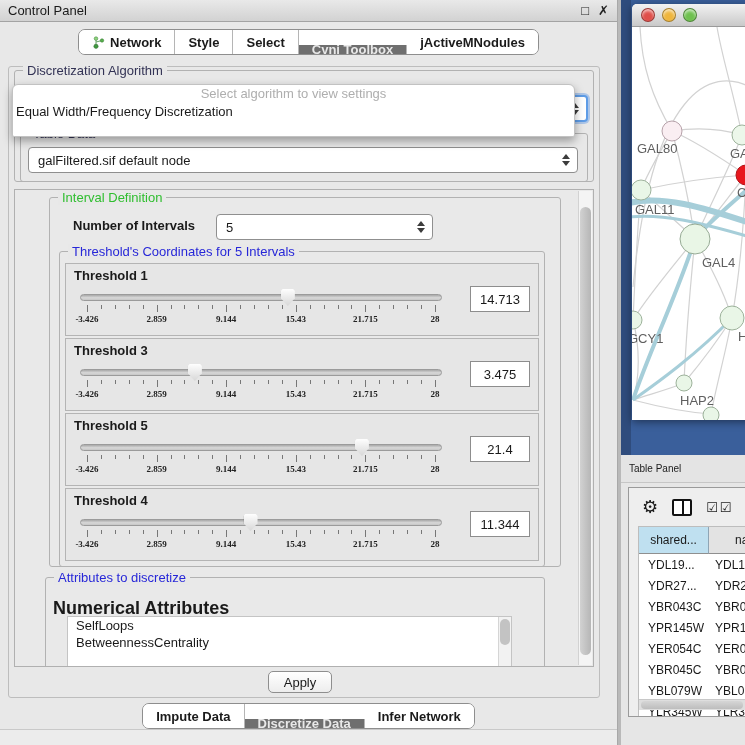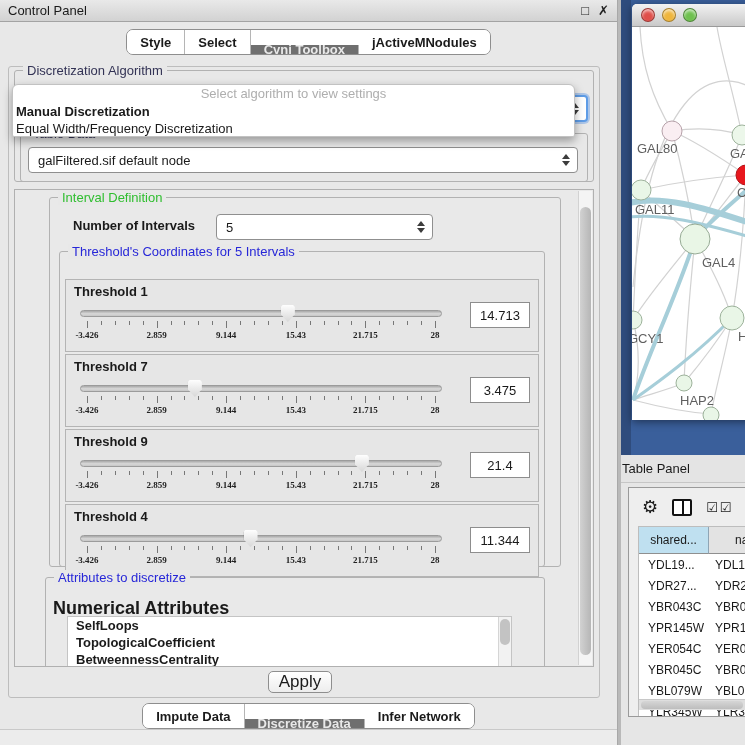--- a/index.html
+++ b/index.html
@@ -64,21 +64,21 @@
   .vsb { position:absolute; top:1px; right:1px; bottom:1px; width:14px;
     background:#f4f4f4; border-left:1px solid #d2d2d2; }
   .vsb .vthumb { position:absolute; left:1px; right:1px; top:16px; bottom:10px;
     border-radius:7px; background:linear-gradient(to right,#d2d2d2,#b6b6b6); }
 
   .noi-label { position:absolute; left:58px; top:28px; font-size:13px; font-weight:bold; }
   .combo.noi { left:201px; top:24px; width:217px; height:26px; }
 
   
   .th-panel { position:absolute; left:50px; width:474px; height:73px;
-    background:#e6e6e6; border:1px solid #b4b4b4;margin-top:16px; }
+    background:#e6e6e6; border:1px solid #b4b4b4; }
   .th-label { position:absolute; left:8px; top:4px; font-size:13px; font-weight:bold; }
   .slider { position:absolute; left:14px; right:96px; top:25px; height:44px;font-family:Liberation Serif, serif; }
   .track { position:absolute; left:0; right:0; top:5px; height:7px; border-radius:4px;
     background:linear-gradient(#a8a8a8,#d8d8d8 55%,#c6c6c6); border:1px solid #9b9b9b; }
   .tzone { position:absolute; left:7px; right:7px; top:0; height:100%; }
   .thumb { position:absolute; top:0; width:14px; height:17px; transform:translateX(-50%);
     background:linear-gradient(#fefefe,#d7d7d7); 
     clip-path:polygon(12% 0,88% 0,100% 12%,100% 55%,50% 100%,0 55%,0 12%);
     filter:drop-shadow(0 1px 1px rgba(0,0,0,.45)); }
   .ticks { position:absolute; left:7px; right:7px; top:16px; height:8px; }
@@ -87,30 +87,30 @@
   .scale { position:absolute; left:7px; right:7px; top:25px; height:12px; }
   .scale b { position:absolute; transform:translateX(-50%); white-space:nowrap;
     font-size:9px; font-weight:bold; color:#222; }
   .th-value { position:absolute; right:8px; top:22px; width:60px; height:26px;
     background:#fff; border:1px solid #8d8d8d; display:flex; align-items:center;
     justify-content:center; font-size:13px; }
 
   
   .attr-title { position:absolute; left:38px; top:408px; font-size:18px; font-weight:bold; }
   .attr-list { position:absolute; left:52px; top:426px; width:445px; height:58px;
-    background:#fff; border:1px solid #c4c4c4; overflow:hidden; font-size:13px;font-weight:bold; }
+    background:#fff; border:1px solid #c4c4c4; overflow:hidden; font-size:13px; }
   .attr-item { height:17px; line-height:17px; padding-left:8px; white-space:nowrap; }
   .lsb { position:absolute; top:0; right:0; bottom:0; width:13px; background:#f2f2f2;
     border-left:1px solid #d5d5d5; }
   .lsb .vthumb { position:absolute; left:1px; right:1px; top:2px; height:26px;
     border-radius:6px; background:#c3c3c3; }
 
   .apply-btn { position:absolute; left:268px; top:671px; width:64px; height:22px;
     background:linear-gradient(#ffffff,#ededed); border:1px solid #8e8e8e; border-radius:5px;
-    font-size:17px; display:flex; align-items:center; justify-content:center; }
+    font-size:13px; display:flex; align-items:center; justify-content:center; }
 
   .bottom-tabrow { position:absolute; left:0; right:0; top:703px; display:flex;
     justify-content:center; }
   .bottom-strip { position:absolute; left:0; right:0; top:729px; bottom:0;
     background:#ececec; border-top:1px solid #c9c9c9; }
 
   
   .net-ico { width:13px; height:13px; display:inline-block; }
 
   
@@ -129,22 +129,22 @@
   .tl { width:14px; height:14px; border-radius:50%; border:1px solid rgba(0,0,0,.3);
     box-shadow:inset 0 2px 3px rgba(255,255,255,.65); }
   .tl.red { background:var(--tl_red); }
   .tl.yellow { background:var(--tl_yellow); }
   .tl.green { background:var(--tl_green); }
   .net-canvas { position:absolute; left:0; top:23px; right:0; bottom:0; background:#fff; }
   .net-canvas svg { display:block; }
   .nlabel { fill:#5f5f5f; font-size:13px; font-family:"Liberation Sans",sans-serif; }
 
   .tp-bar { position:absolute; left:0; right:0; top:455px; height:28px; background:#e4e4e4;
-    border-bottom:1px solid #c6c6c6; display:flex; align-items:center; padding-left:1px;
-    font-size:13px; }
+    border-bottom:1px solid #c6c6c6; display:flex; align-items:center; padding-left:8px;
+    font-size:10px; }
   .tp-box { position:absolute; left:7px; top:487px; width:130px; height:230px;
     border:1px solid #9a9a9a; background:#eeeeee; }
   .tp-toolbar { position:absolute; left:0; right:0; top:0; height:38px; display:flex;
     align-items:center; gap:14px; padding-left:13px; }
   .gear { font-size:18px; line-height:1; }
   .split-ico { width:20px; height:17px; border:2px solid #111; border-radius:2px;
     position:relative; background:#fff; }
   .split-ico::after { content:""; position:absolute; left:50%; top:0; bottom:0;
     width:2px; background:#111; }
   .cbx { font-size:13px; letter-spacing:2px; }
@@ -173,20 +173,30 @@
 
   <div class="cp-titlebar">
     <span class="cp-title">Control Panel</span>
     <span class="win-ic">□</span>
     <span class="win-ic close">✗</span>
   </div>
 
   <div class="tabrow">
     <div class="seg">
       <div class="segment">
+        <svg class="net-ico" viewBox="0 0 13 13">
+          <line x1="4" y1="3" x2="4" y2="10" stroke="#6aa56a" stroke-width="1"></line>
+          <line x1="4" y1="6" x2="10" y2="4.5" stroke="#6aa56a" stroke-width="1"></line>
+          <circle cx="4" cy="2.6" r="1.8" fill="#8ed47f" stroke="#4d8f44" stroke-width="0.6"></circle>
+          <circle cx="10" cy="4.5" r="1.7" fill="#57b14e" stroke="#3c7d36" stroke-width="0.6"></circle>
+          <circle cx="4" cy="10.3" r="2.1" fill="#3f9a3f" stroke="#2f6f2f" stroke-width="0.6"></circle>
+        </svg>
+        <span>Network</span>
+      </div>
+      <div class="segment">
           <span>Style</span>
         </div>
       <div class="segment">
           <span>Select</span>
         </div>
       <div class="segment active">
           <span>Cyni Toolbox</span>
         </div>
       <div class="segment">
           <span>jActiveMNodules</span>
@@ -212,21 +222,20 @@
   <div class="combo" style="left:28px;top:147px;width:550px;height:26px;">
     <span>galFiltered.sif default node</span>
     <span class="spin">
         <i class="up"></i>
         <i class="dn"></i>
       </span>
   </div>
 
   <div class="popup">
     <div class="ph">Select algorithm to view settings</div>
-    <div class="opt bold">Manual Discretization</div>
     <div class="opt">Equal Width/Frequency Discretization</div>
   </div>
 
   <div class="scrollpane">
 
     <div class="fieldset" style="left:34px;top:7px;width:512px;height:370px;">
       <span class="legend green">Interval Definition</span>
     </div>
     <div class="noi-label">Number of Intervals</div>
     <div class="combo noi">
@@ -282,21 +291,21 @@
             <b style="left: 40%;">9.144</b>
             <b style="left: 60%;">15.43</b>
             <b style="left: 80%;">21.715</b>
             <b style="left: 100%;">28</b>
           </div>
       </div>
       <div class="th-value">14.713</div>
     </div>
 
     <div class="th-panel" style="top:148px;">
-      <div class="th-label">Threshold 7</div>
+      <div class="th-label">Threshold 3</div>
       <div class="slider">
         <div class="track"></div>
         <div class="tzone">
             <div class="thumb" style="left: 30.9998%;"></div>
           </div>
         <div class="ticks">
             <i class="major" style="left: 0%;"></i>
             <i style="left: 4%;"></i>
             <i style="left: 8%;"></i>
             <i style="left: 12%;"></i>
@@ -329,21 +338,21 @@
             <b style="left: 40%;">9.144</b>
             <b style="left: 60%;">15.43</b>
             <b style="left: 80%;">21.715</b>
             <b style="left: 100%;">28</b>
           </div>
       </div>
       <div class="th-value">3.475</div>
     </div>
 
     <div class="th-panel" style="top:223px;">
-      <div class="th-label">Threshold 9</div>
+      <div class="th-label">Threshold 5</div>
       <div class="slider">
         <div class="track"></div>
         <div class="tzone">
             <div class="thumb" style="left: 78.9983%;"></div>
           </div>
         <div class="ticks">
             <i class="major" style="left: 0%;"></i>
             <i style="left: 4%;"></i>
             <i style="left: 8%;"></i>
             <i style="left: 12%;"></i>
@@ -429,21 +438,20 @@
       <div class="th-value">11.344</div>
     </div>
 
     <div class="fieldset" style="left:30px;top:387px;width:500px;height:95px;">
       <span class="legend blue">Attributes to discretize</span>
     </div>
     <div class="attr-title">Numerical Attributes</div>
     <div class="attr-list">
       <div>
           <div class="attr-item">SelfLoops</div>
-          <div class="attr-item">TopologicalCoefficient</div>
           <div class="attr-item">BetweennessCentrality</div>
         </div>
       <div class="lsb">
           <div class="vthumb"></div>
         </div>
     </div>
 
     <div class="vsb">
         <div class="vthumb"></div>
       </div>

